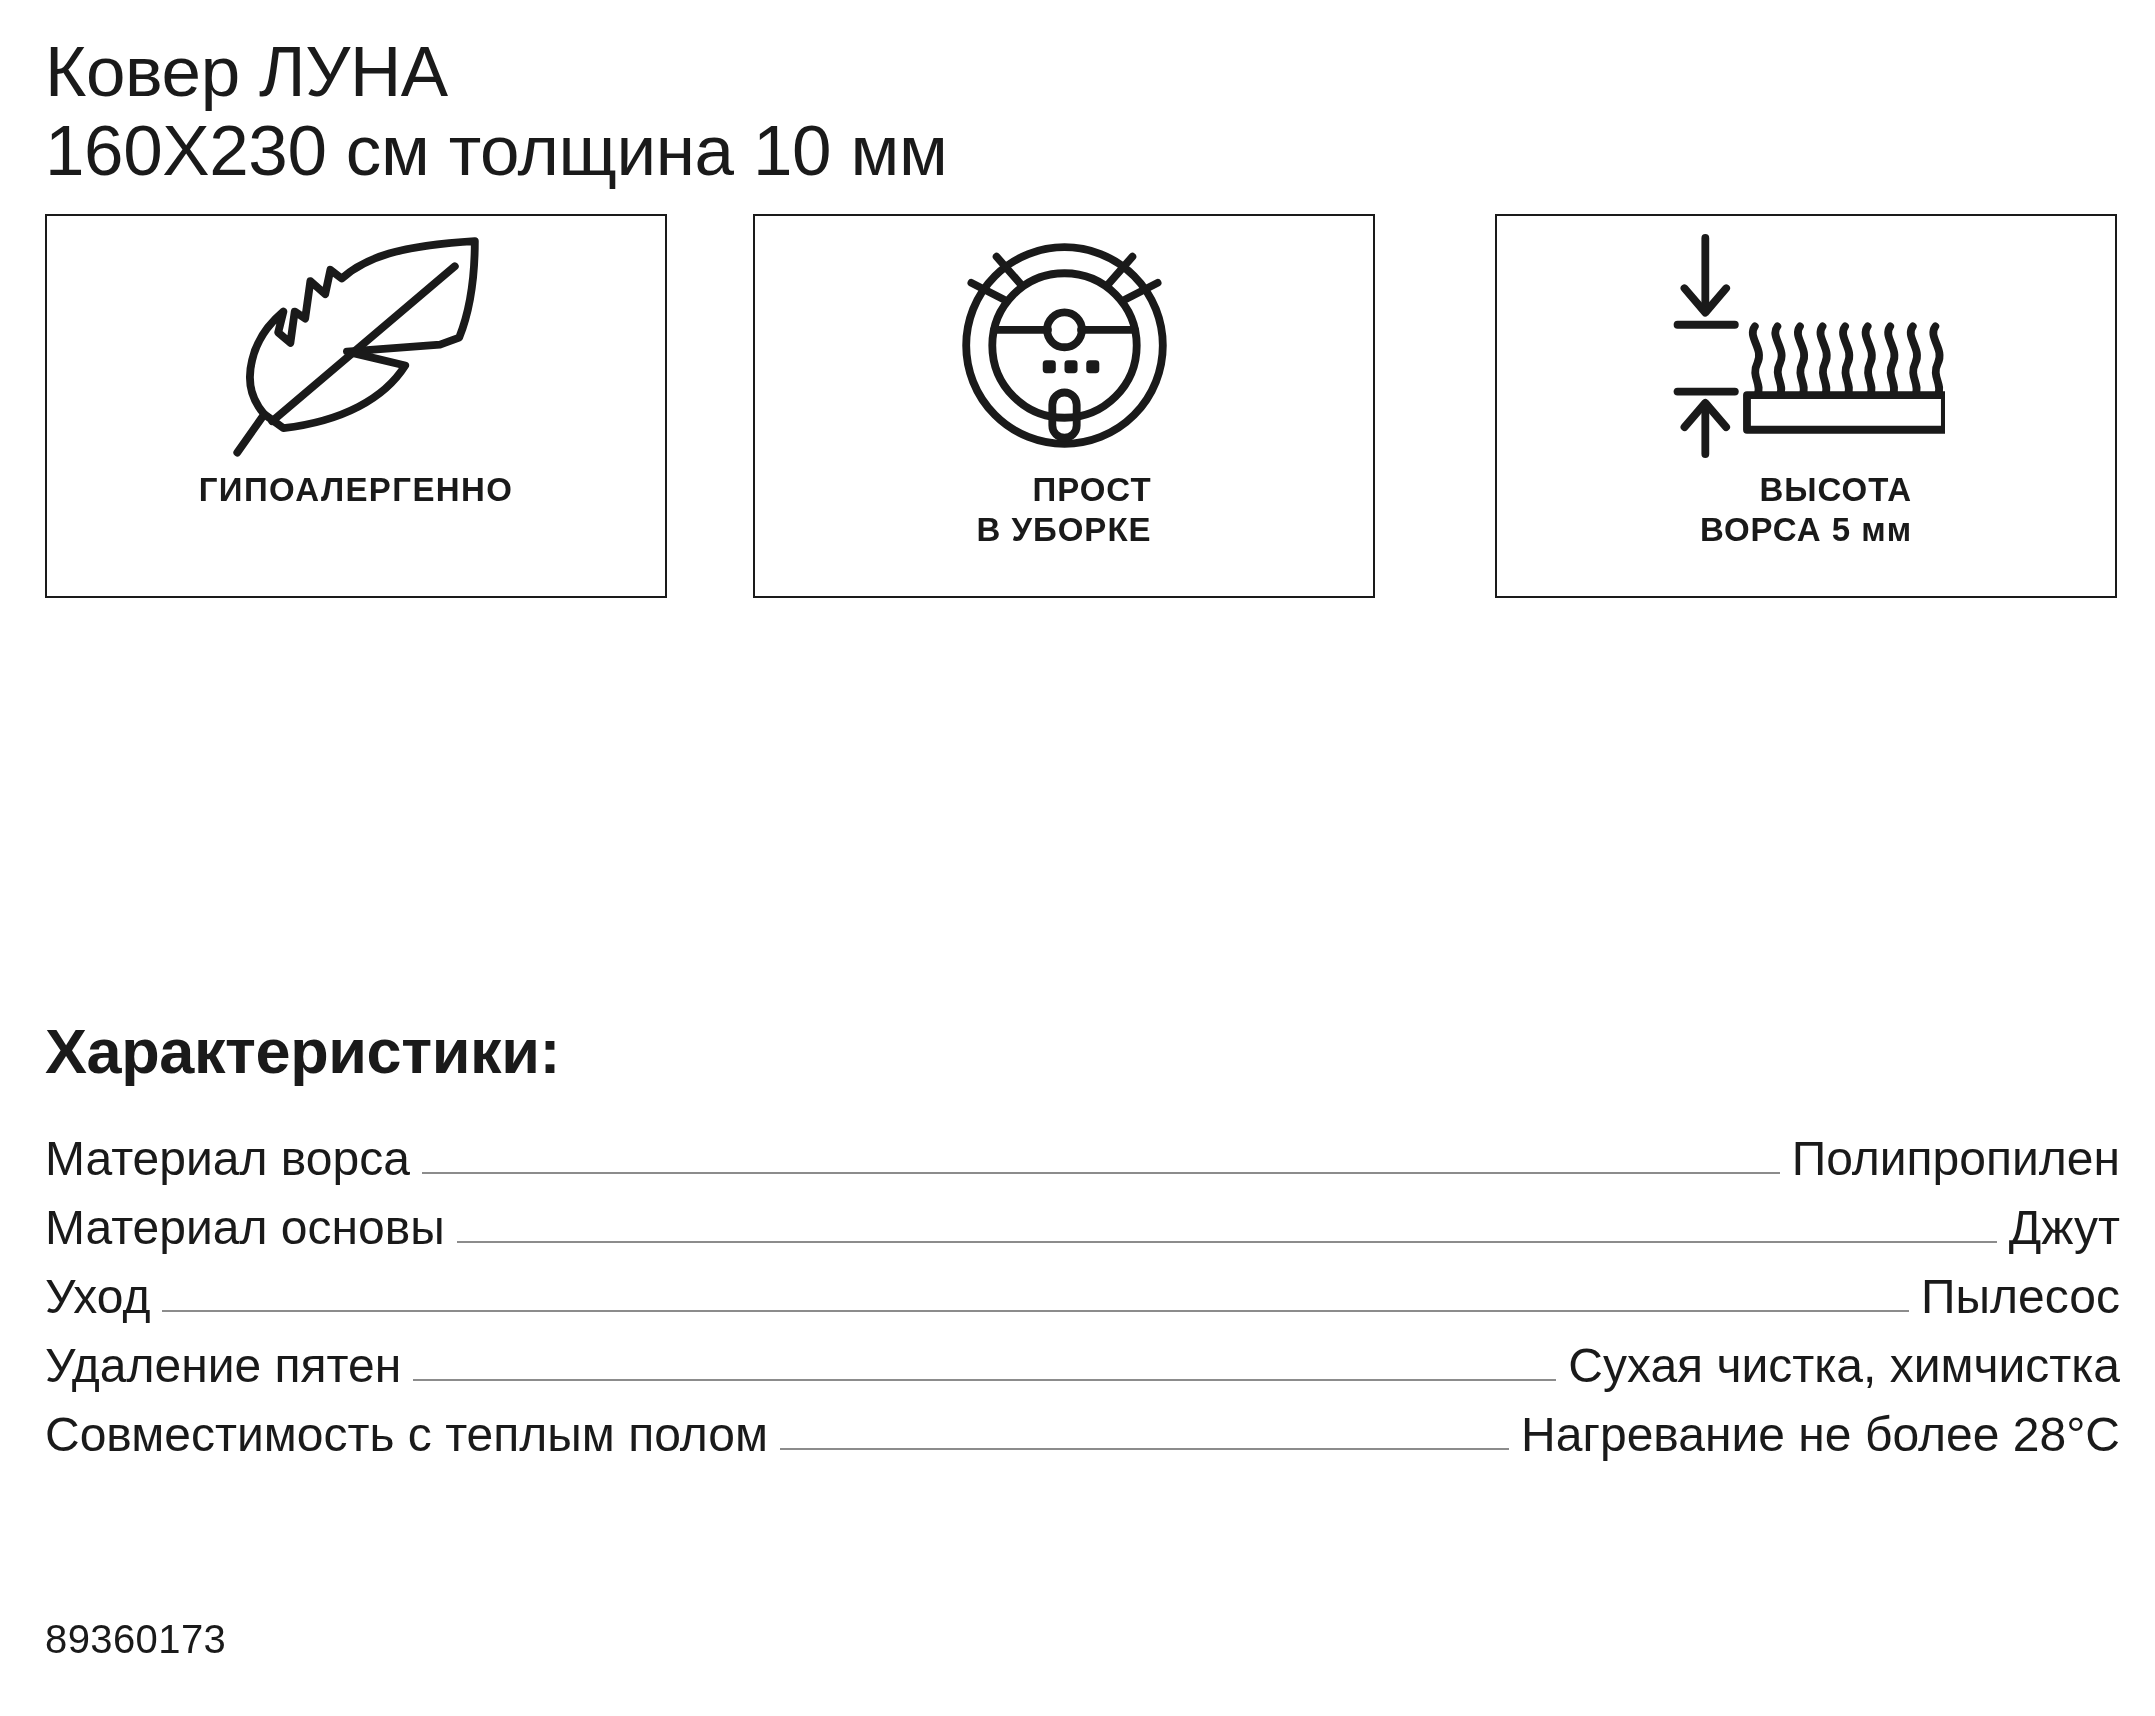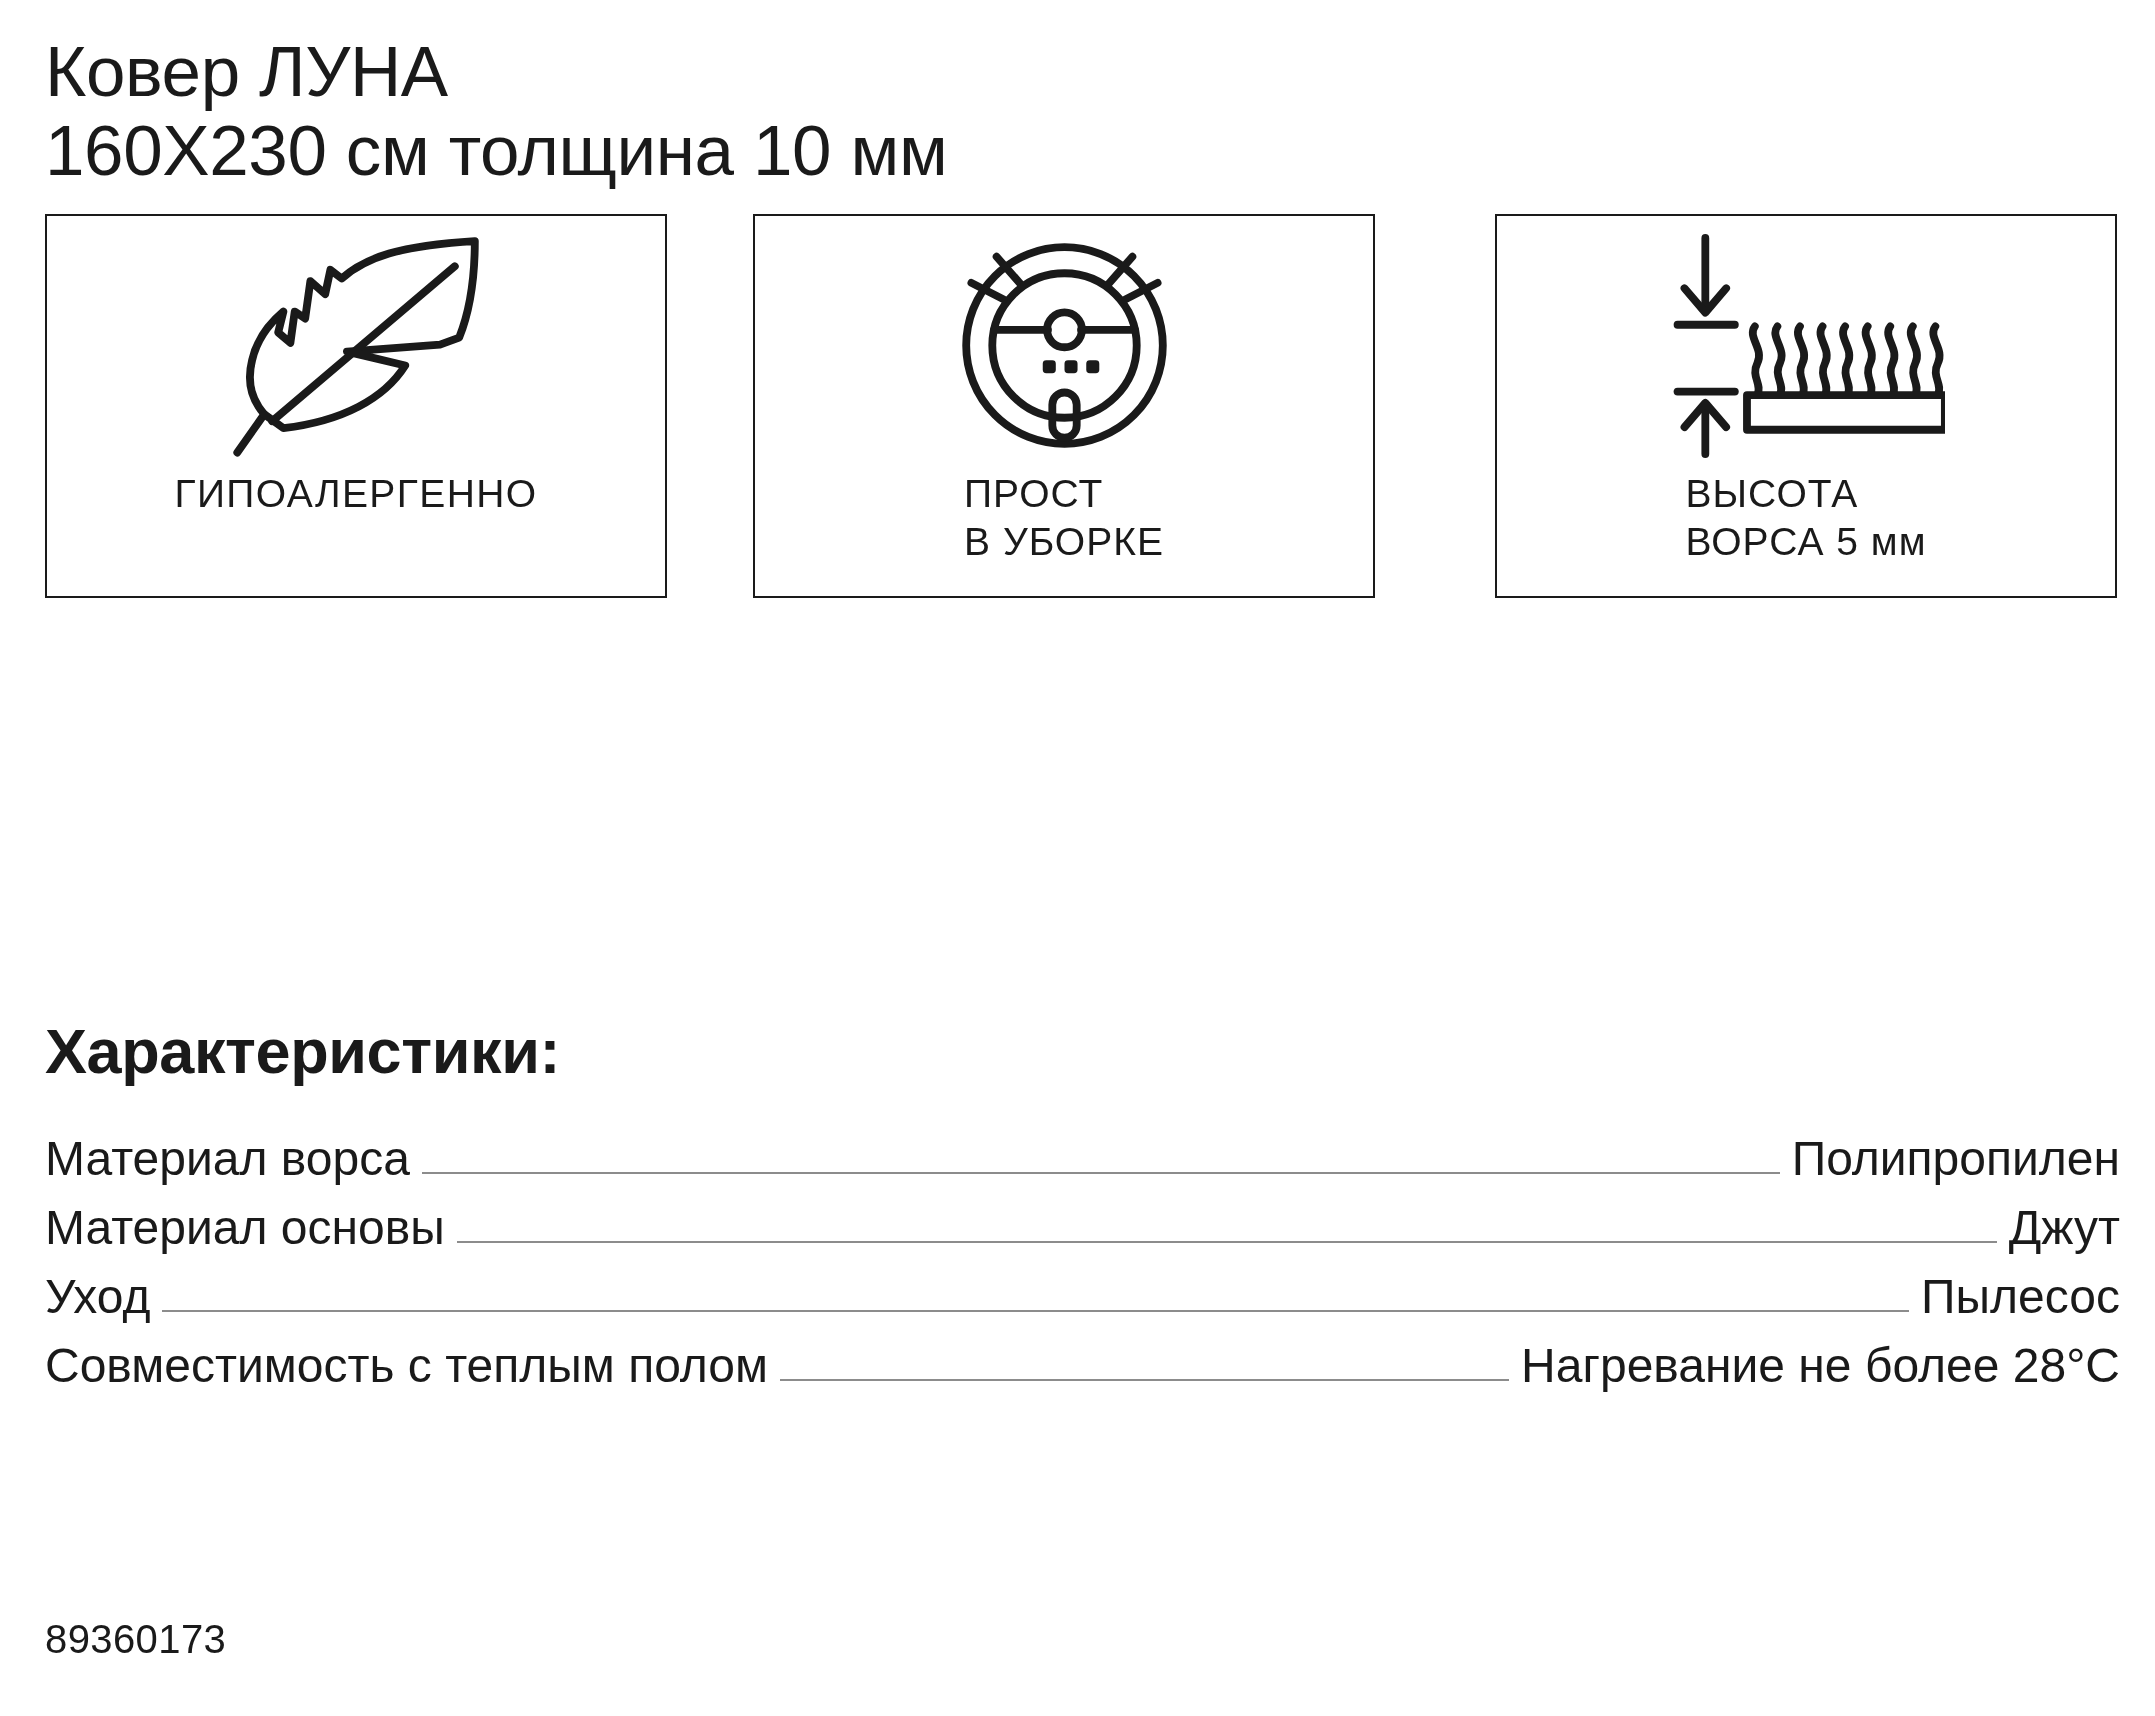--- a/index.html
+++ b/index.html
@@ -61,23 +61,23 @@
   .feature-icon {
     flex: 0 0 auto;
     height: 254px;
     width: 100%;
     display: flex;
     align-items: center;
     justify-content: center;
     padding-top: 5.2px;
   }
   .feature-label {
-    text-align: left;
-    font-size: 39px;
-    font-weight: 400;
+    text-align: right;
+    font-size: 33px;
+    font-weight: 700;
     line-height: 1.22;
     letter-spacing: 1px;
     color: #1a1a1a;
     white-space: pre-line;
   }
   .feature-box.b1 .feature-label { letter-spacing: 1.4px; }
 
   
   .specs-heading {
     position: absolute;
@@ -253,20 +253,25 @@
     </div>
 
 
 
     <div class="spec-row">
       <div class="spec-rule"></div>
       <div class="spec-key">Уход</div>
       <div class="spec-val">Пылесос</div>
     </div>
 
+    <div class="spec-row">
+      <div class="spec-rule"></div>
+      <div class="spec-key">Удаление пятен</div>
+      <div class="spec-val">Сухая чистка, химчистка</div>
+    </div>
 
     <div class="spec-row">
       <div class="spec-rule"></div>
       <div class="spec-key">Совместимость с теплым полом</div>
       <div class="spec-val">Нагревание не более 28°C</div>
     </div>
 
   </div>
 
   <div class="article">89360173</div>

